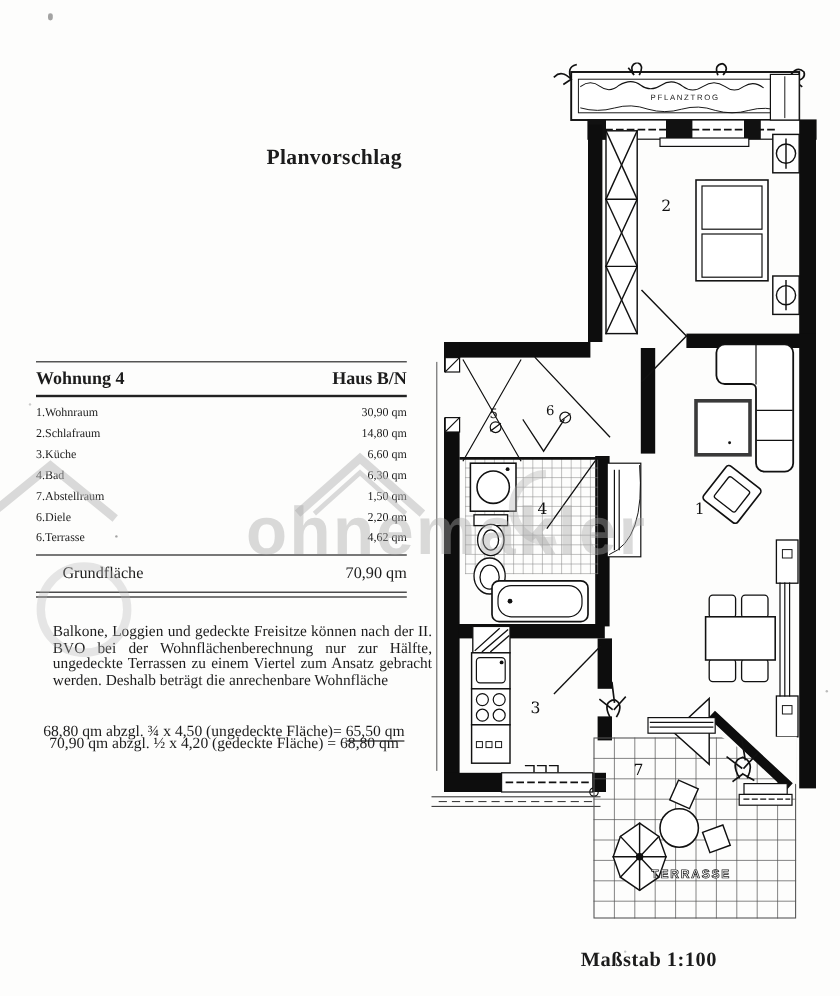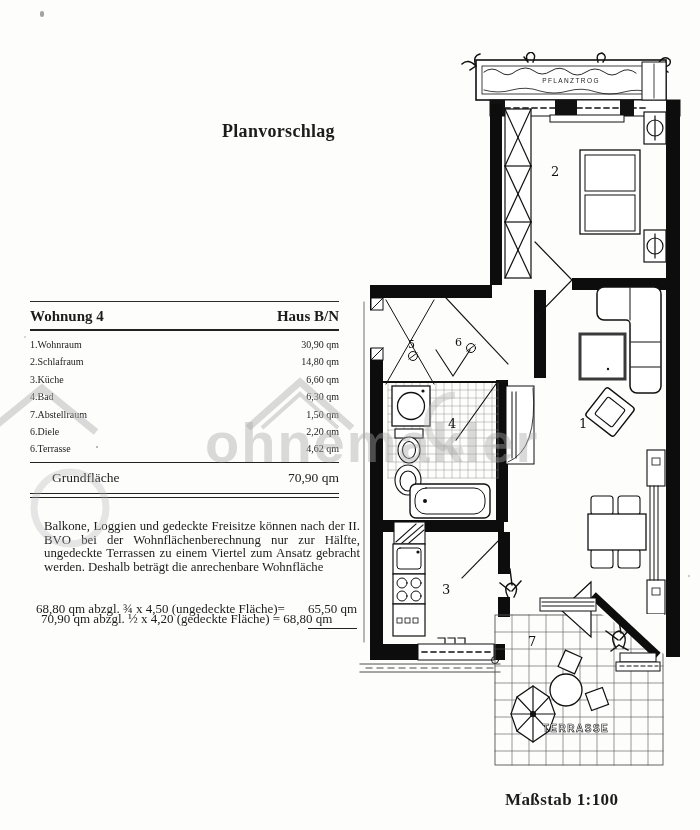--- a/index.html
+++ b/index.html
@@ -16,22 +16,22 @@
   .trow{display:flex;justify-content:space-between;align-items:center;}
   .thead .trow{font-weight:bold;font-size:15px;line-height:21px;}
   .tbody{padding:5px 0 4px 0;}
   .tbody .trow{font-size:10px;line-height:17.4px;gap:23px;}
   .ttotal .trow{font-size:13.5px;line-height:16px;padding:7px 0 7px 0;}
   .ttotal .lbl{padding-left:22px;}
   #note{left:44px;top:520px;width:316px;font-size:12.8px;line-height:13.6px;text-align:justify;}
   .calc{font-size:13px;white-space:nowrap;}
   #calc-1{left:41px;top:611px;}
   #calc-2{left:36px;top:601px;}
-  .calc .res-underline{border-bottom:1.3px solid #222;padding-bottom:12px;margin-left:20px;}
-  #scale-note{left:505px;top:790px;font-size:17px;font-weight:600;letter-spacing:.4px;}
+  .calc .res-underline{border-bottom:1.3px solid #222;padding-bottom:1px;}
+  #scale-note{left:484px;top:790px;font-size:17px;font-weight:600;letter-spacing:.4px;}
   
   #watermark{left:0;top:0;width:700px;height:830px;pointer-events:none;z-index:6;}
   
   #plan{left:358px;top:52px;width:335px;height:720px;z-index:2;}
   .speck{position:absolute;background:#5a5a5a;border-radius:50%;opacity:.55;}
 </style>
 </head>
 <body>
 
 <div class="speck abs" style="left:40px;top:11px;width:4px;height:6px;border-radius:2px;"></div>

